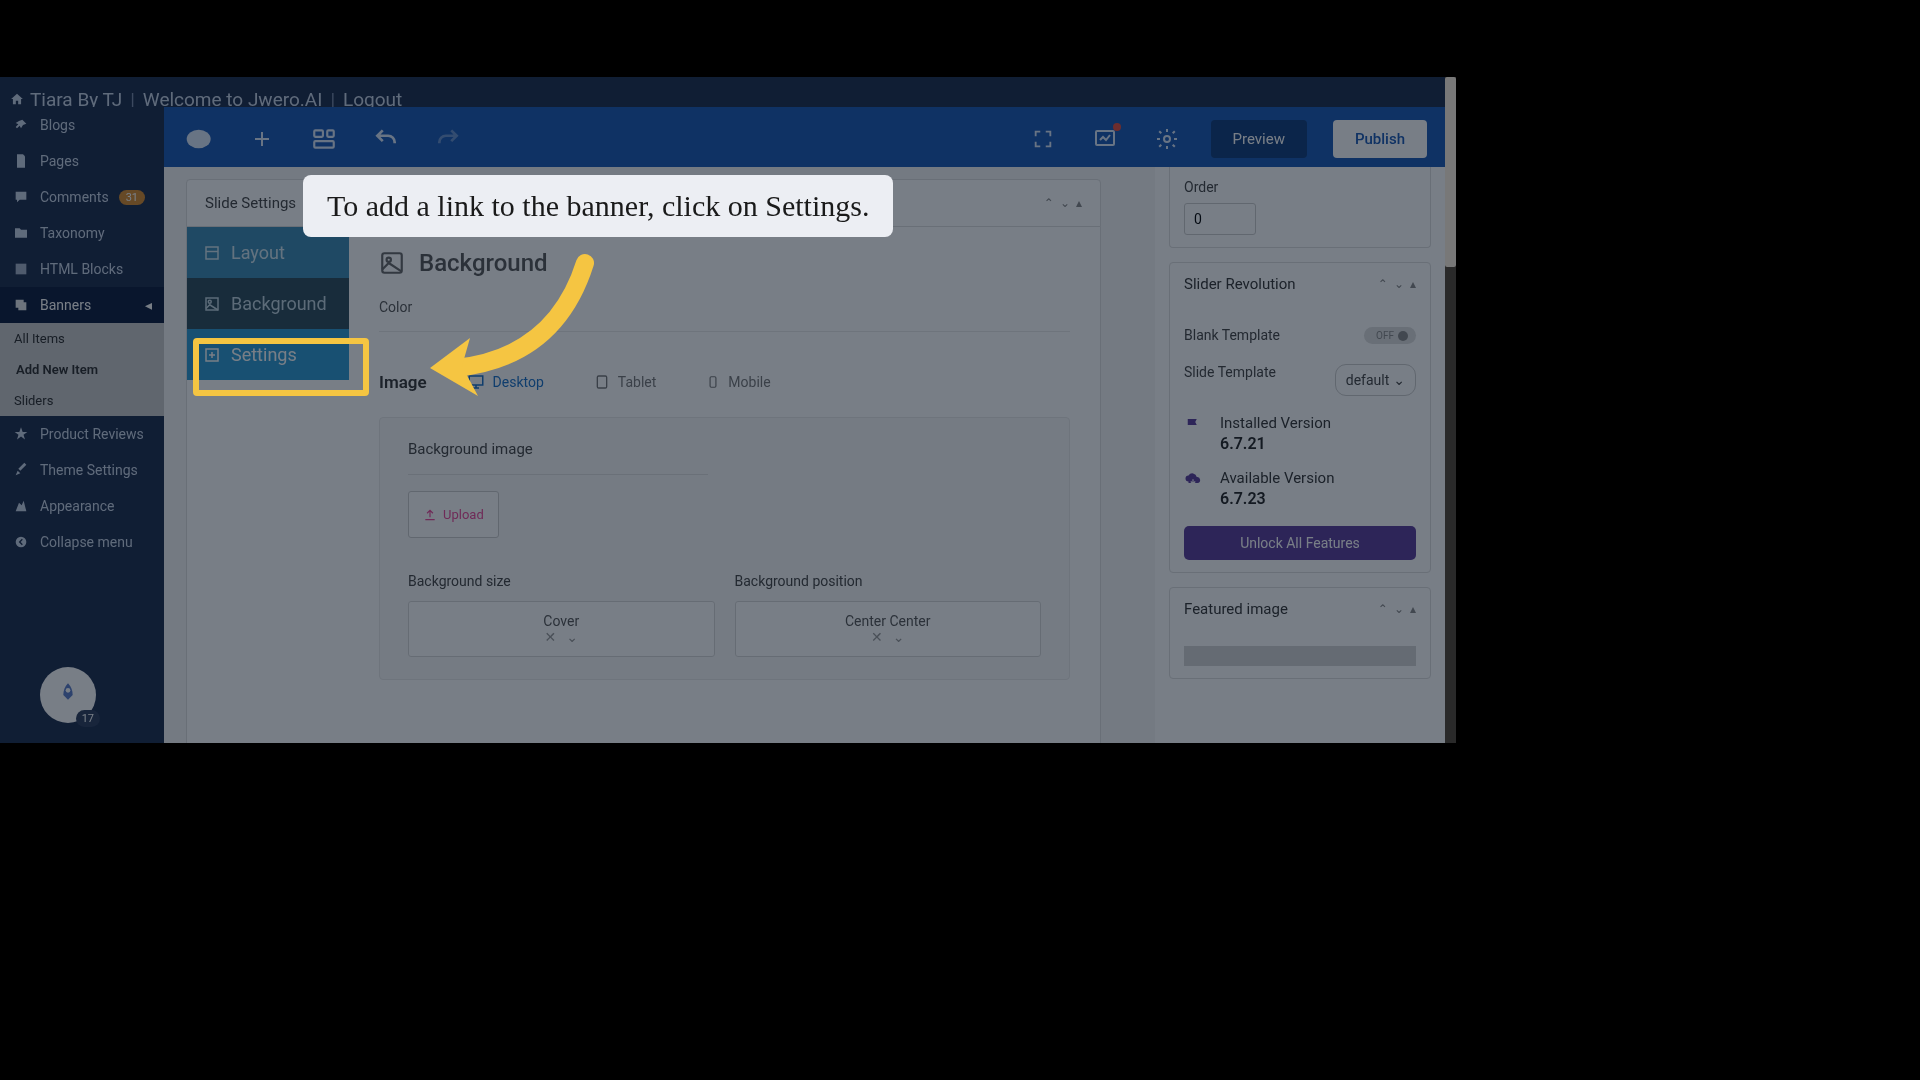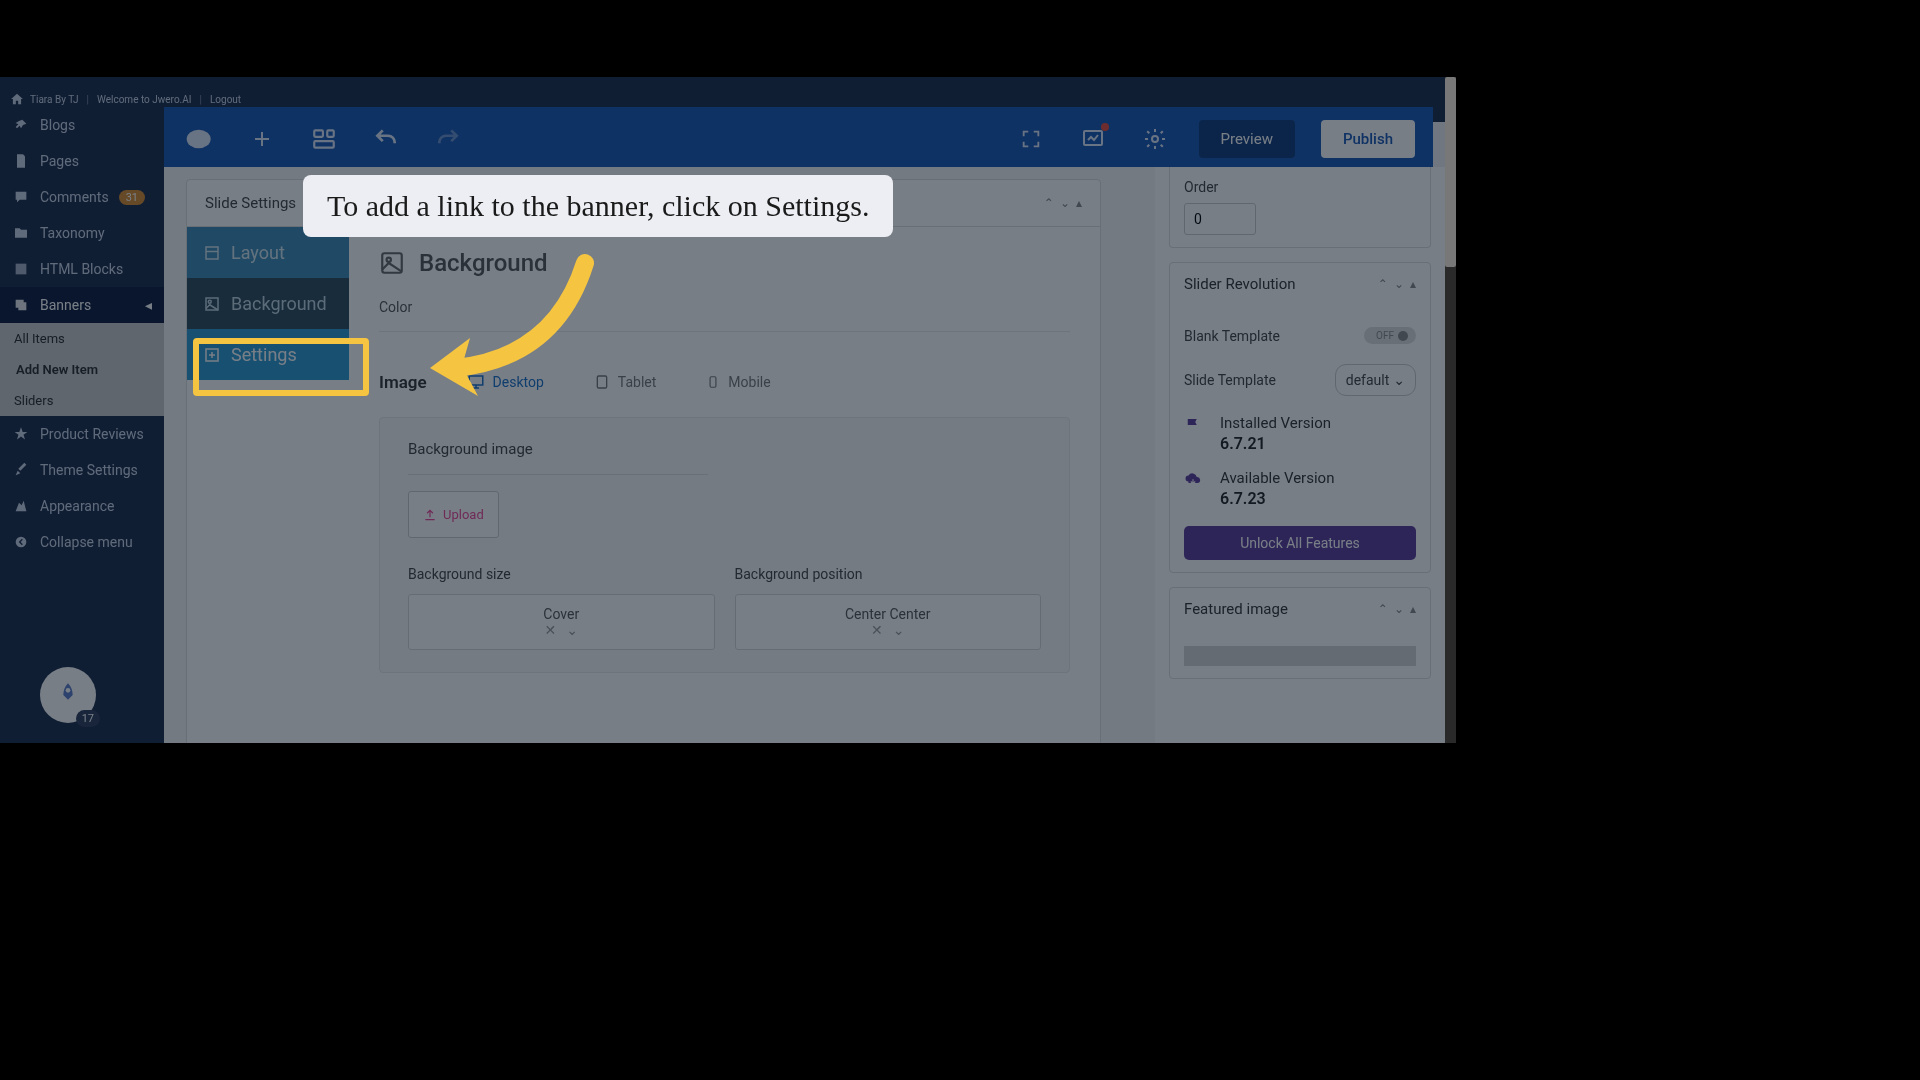--- a/index.html
+++ b/index.html
@@ -1,35 +1,35 @@
 <!DOCTYPE html>
 <html><head>
 <meta charset="utf-8">
 <style>
 * { margin: 0; padding: 0; box-sizing: border-box; font-family: -apple-system, BlinkMacSystemFont, "Segoe UI", Roboto, sans-serif; }
 body { background: #000; width: 1456px; height: 816px; overflow: hidden; position: relative; }
 .app-container { position: absolute; top: 77px; left: 0; right: 11px; bottom: 73px; background: #f0f0f1; }
 
-.topbar { height: 45px; background: #1a2a4a; color: #c8d4e6; display: flex; align-items: center; padding: 0 10px; font-size: 10px; }
+.topbar { height: 45px; background: #1a2a4a; color: #c8d4e6; display: flex; align-items: center; padding: 0 10px; font-size: 19px; }
 .topbar-home { display: flex; align-items: center; gap: 6px; }
 .topbar-sep { margin: 0 8px; color: #7a8aa8; }
 .topbar-link { color: #c8d4e6; cursor: pointer; }
 
 .wp-sidebar { position: absolute; top: 30px; left: 0; bottom: 0; width: 164px; background: #1a2a4a; color: #c8d4e6; font-size: 14px; }
 .wp-item { display: flex; align-items: center; gap: 10px; padding: 9px 12px; cursor: pointer; }
 .wp-item.active { background: #0a1a3a; color: #fff; }
 .wp-item .icon { width: 18px; height: 18px; display: flex; align-items: center; justify-content: center; }
 .wp-item .badge { background: #d88a2a; color: #fff; border-radius: 10px; padding: 1px 7px; font-size: 11px; }
 .wp-submenu { background: #c9c9c9; color: #2a2a2a; }
 .wp-sub { padding: 8px 14px; font-size: 13px; cursor: pointer; }
 .wp-sub.bold { font-weight: 600; padding-left: 16px; }
 .wp-rocket { position: absolute; bottom: 20px; left: 40px; width: 56px; height: 56px; background: #fff; border-radius: 50%; display: flex; align-items: center; justify-content: center; }
 .wp-rocket-badge { position: absolute; bottom: -4px; right: -4px; background: #2a3a5a; color: #fff; border-radius: 10px; padding: 2px 6px; font-size: 11px; }
 
-.editor-toolbar { position: absolute; top: 30px; left: 164px; right: 12px; height: 64px; background: #1857b3; display: flex; align-items: center; padding: 0 18px; gap: 26px; }
+.editor-toolbar { position: absolute; top: 30px; left: 164px; right: 0; height: 64px; background: #1857b3; display: flex; align-items: center; padding: 0 18px; gap: 26px; }
 .ed-icon { width: 36px; height: 36px; color: #dce8fa; display: flex; align-items: center; justify-content: center; cursor: pointer; position: relative; }
 .ed-spacer { flex: 1; }
 .ed-btn { padding: 10px 22px; border-radius: 4px; font-size: 15px; cursor: pointer; }
 .ed-preview { background: #0e3a7a; color: #fff; }
 .ed-publish { background: #fff; color: #1857b3; font-weight: 500; }
 .red-dot { position: absolute; top: 2px; right: 2px; width: 8px; height: 8px; background: #e74c3c; border-radius: 50%; }
 
 .content { position: absolute; top: 90px; left: 164px; right: 0; bottom: 0; background: #f5f5f5; overflow: hidden; }
 .main-area { position: absolute; left: 22px; top: 12px; width: 915px; }
 .slide-settings-hdr { background: #fff; border: 1px solid #ddd; border-radius: 4px 4px 0 0; padding: 14px 18px; font-size: 15px; color: #444; display: flex; justify-content: space-between; align-items: center; }
@@ -52,31 +52,31 @@
 .device-tab { display: flex; align-items: center; gap: 8px; font-size: 14px; color: #777; cursor: pointer; padding: 6px 10px; }
 .device-tab.active { color: #1870c8; }
 
 .bg-image-section { background: #f8f8f8; border: 1px solid #e8e8e8; border-radius: 4px; padding: 22px 28px; }
 .bg-image-label { font-size: 15px; color: #444; margin-bottom: 16px; }
 .bg-image-hr { height: 1px; background: #e0e0e0; margin-bottom: 16px; width: 300px; }
 .upload-btn { display: inline-flex; align-items: center; gap: 6px; padding: 15px 14px; border: 1px solid #ccc; background: #fff; border-radius: 3px; font-size: 13px; color: #ec4899; cursor: pointer; }
 
 .bg-size-row { display: flex; gap: 20px; margin-top: 28px; }
 .bg-size-col { flex: 1; }
-.bg-size-label { font-size: 14px; color: #444; margin-bottom: 12px; }
+.bg-size-label { font-size: 14px; color: #444; margin-bottom: 12px; margin-top: 7px; }
 .bg-select { display: flex; align-items: center; justify-content: space-between; padding: 11px 14px; background: #fff; border: 1px solid #d8d8d8; border-radius: 3px; font-size: 14px; color: #555; flex-direction: column; }
 .sel-icons { display: flex; gap: 10px; color: #999; }
 
 .right-sidebar { position: absolute; top: 0; right: 0; width: 290px; bottom: 0; background: #fff; padding: 0 14px; }
 .panel { border: 1px solid #ddd; border-radius: 4px; margin-bottom: 14px; background: #fff; }
 .panel-hdr { display: flex; justify-content: space-between; align-items: center; padding: 12px 14px; font-size: 15px; color: #333; }
 .panel-ctl { display: flex; gap: 6px; color: #888; font-size: 12px; }
 .panel-content { padding: 12px 14px; }
 .order-input { width: 72px; padding: 7px 9px; border: 1px solid #ccc; border-radius: 3px; font-size: 14px; }
-.sr-row { display: flex; justify-content: space-between; align-items: center; padding: 10px 0; font-size: 14px; color: #444; }
+.sr-row { display: flex; justify-content: space-between; padding: 10px 0; font-size: 14px; color: #444; }
 .toggle { background: #ddd; border-radius: 12px; padding: 3px 8px 3px 12px; font-size: 10px; color: #888; display: flex; align-items: center; gap: 4px; }
 .toggle-knob { width: 10px; height: 10px; background: #888; border-radius: 50%; }
 .sel-default { display: flex; align-items: center; gap: 4px; border: 1px solid #ccc; border-radius: 11px; padding: 7px 10px; font-size: 14px; }
 .version-row { display: flex; align-items: flex-start; gap: 14px; padding: 8px 0; }
 .ver-icon { width: 22px; color: #5a3a9a; padding-top: 2px; }
 .ver-text { font-size: 15px; color: #333; }
 .ver-num { font-size: 16px; font-weight: 600; color: #222; margin-top: 2px; }
 .unlock-btn { background: #5a3a9a; color: #fff; text-align: center; padding: 9px; border-radius: 5px; font-size: 14px; margin-top: 10px; cursor: pointer; }
 .featured-thumb { width: 100%; height: 20px; background: #d5d5d5; margin-top: 4px; }
 

